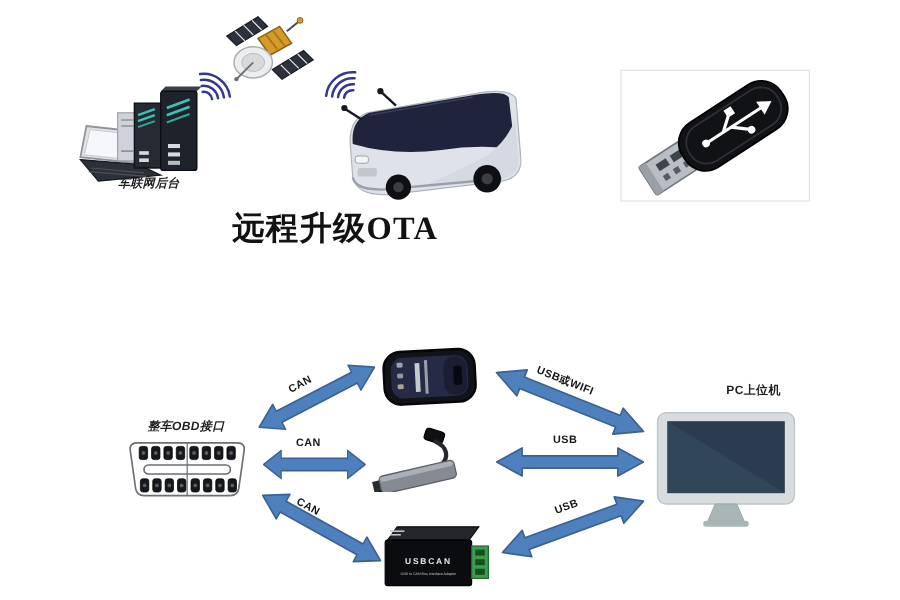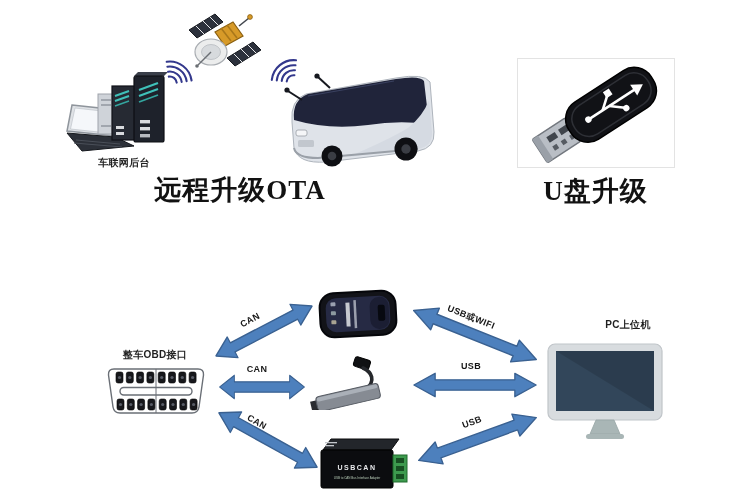--- a/index.html
+++ b/index.html
@@ -4,21 +4,21 @@
 <style>
   html,body{margin:0;padding:0;background:#ffffff;}
   #canvas{position:relative;width:750px;height:500px;background:#ffffff;overflow:hidden;
           font-family:"Liberation Sans",sans-serif;}
   .abs{position:absolute;}
   .lbl{position:absolute;font-family:"Liberation Sans",sans-serif;font-weight:bold;
        color:#1f1f1f;text-align:center;white-space:nowrap;}
   .small-lbl{font-size:10px;letter-spacing:.3px;}
   .arrow-label{font-size:9px;letter-spacing:.4px;color:#161616;}
   .cap{position:absolute;font-family:"Liberation Serif",serif;font-weight:bold;
-       font-size:27px;color:#121212;text-align:center;letter-spacing:1px;}
+       font-size:27px;color:#121212;text-align:right;letter-spacing:1px;}
   .usb-card{position:absolute;background:#ffffff;border:1px solid #e3e3e3;}
   svg{display:block;}
 </style>
 </head>
 <body>
 
 <div id="canvas">
 
   <svg class="abs" style="left:62px;top:103px;" width="74" height="50" viewBox="0 0 74 50">
     <polygon points="10,2 56,7 53,33 5,28" fill="#dfe2e6" stroke="#8f959c" stroke-width="1.5"></polygon>
@@ -42,21 +42,21 @@
     <polygon points="40,6 70,6 74,2 44,2" fill="#3a3f4a"></polygon>
     <rect x="40" y="6" width="30" height="66" rx="2" fill="#1e222b" stroke="#0c0e13" stroke-width="1.2"></rect>
     <line x1="45" y1="20" x2="64" y2="13" stroke="#3fc1b9" stroke-width="2.2"></line>
     <line x1="45" y1="26" x2="64" y2="19" stroke="#3fc1b9" stroke-width="2.2"></line>
     <line x1="45" y1="32" x2="64" y2="25" stroke="#34a69f" stroke-width="1.8"></line>
     <rect x="46" y="50" width="10" height="3.4" fill="#d8dade"></rect>
     <rect x="46" y="57" width="10" height="3.4" fill="#d8dade"></rect>
     <rect x="46" y="64" width="10" height="3.4" fill="#b7bac0"></rect>
   </svg>
 
-  <div class="lbl small-lbl" style="left:86px;top:156px;width:76px;">车联网后台</div>
+  <div class="lbl small-lbl" style="left:86px;top:146px;width:76px;font-style:italic;">车联网后台</div>
 
   <svg class="abs" style="left:185px;top:10px;" width="78" height="72" viewBox="0 0 78 72">
     <polygon points="4,20 30,4 38,12 12,28" fill="#2c313c" stroke="#171a20" stroke-width="1"></polygon>
     <line x1="11" y1="16" x2="19" y2="24" stroke="#e8e9ec" stroke-width="1"></line>
     <line x1="18" y1="11" x2="26" y2="19" stroke="#e8e9ec" stroke-width="1"></line>
     <line x1="25" y1="7" x2="33" y2="15" stroke="#e8e9ec" stroke-width="1"></line>
     <polygon points="42,48 68,32 76,40 50,56" fill="#2c313c" stroke="#171a20" stroke-width="1"></polygon>
     <line x1="49" y1="44" x2="57" y2="52" stroke="#e8e9ec" stroke-width="1"></line>
     <line x1="56" y1="39" x2="64" y2="47" stroke="#e8e9ec" stroke-width="1"></line>
     <line x1="63" y1="35" x2="71" y2="43" stroke="#e8e9ec" stroke-width="1"></line>
@@ -121,23 +121,22 @@
         <line x1="72" y1="66" x2="127" y2="66" stroke="#ffffff" stroke-width="2.6"></line>
         <polygon points="126,59.5 137,66 126,72.5" fill="#ffffff"></polygon>
         <line x1="89" y1="66" x2="101" y2="56" stroke="#ffffff" stroke-width="2.6"></line>
         <rect x="99" y="51" width="7" height="7" fill="#ffffff"></rect>
         <line x1="97" y1="66" x2="109" y2="76" stroke="#ffffff" stroke-width="2.6"></line>
         <circle cx="110" cy="77" r="3.2" fill="#ffffff"></circle>
       </g>
     </svg>
   </div>
 
-  <div class="cap" style="left:518px;top:173px;width:155px;">U盘升级</div>
-
-  <div class="lbl small-lbl" style="left:100px;top:348px;width:110px;">整车OBD接口</div>
+
+  <div class="lbl small-lbl" style="left:100px;top:348px;width:110px;font-style:italic;">整车OBD接口</div>
 
   <svg class="abs" style="left:104px;top:366px;" width="104" height="50" viewBox="0 0 104 50">
     <path d="M10,3 L94,3 Q100,3 99.5,9 L95,41 Q94,47 88,47 L16,47 Q10,47 9,41 L4.5,9 Q4,3 10,3 Z" fill="#ffffff" stroke="#6a6f76" stroke-width="1.4"></path>
     <line x1="52" y1="3" x2="52" y2="47" stroke="#6a6f76" stroke-width="1"></line>
     <rect x="16" y="21.5" width="72" height="7.5" rx="3.7" fill="none" stroke="#6a6f76" stroke-width="1.4"></rect>
     <g fill="#17181c" stroke="#000000" stroke-width="0.6">
       <rect x="12" y="6" width="7" height="11" rx="2"></rect>
         <rect x="22.3" y="6" width="7" height="11" rx="2"></rect>
       <rect x="32.6" y="6" width="7" height="11" rx="2"></rect>
         <rect x="42.9" y="6" width="7" height="11" rx="2"></rect>

